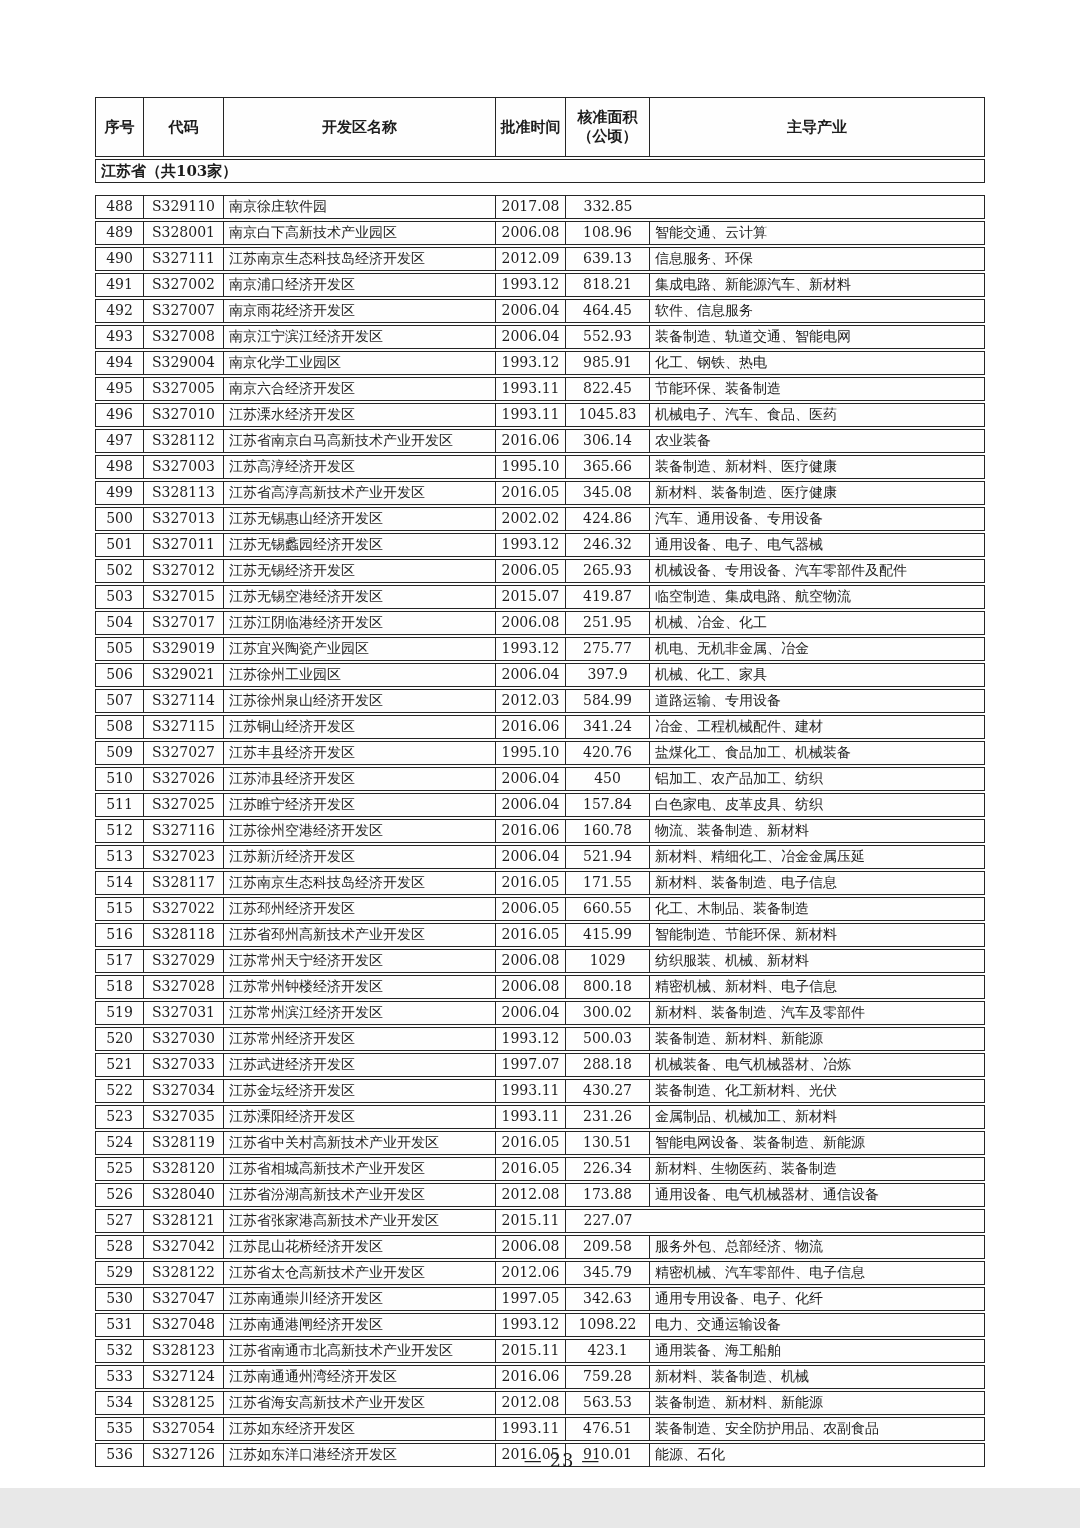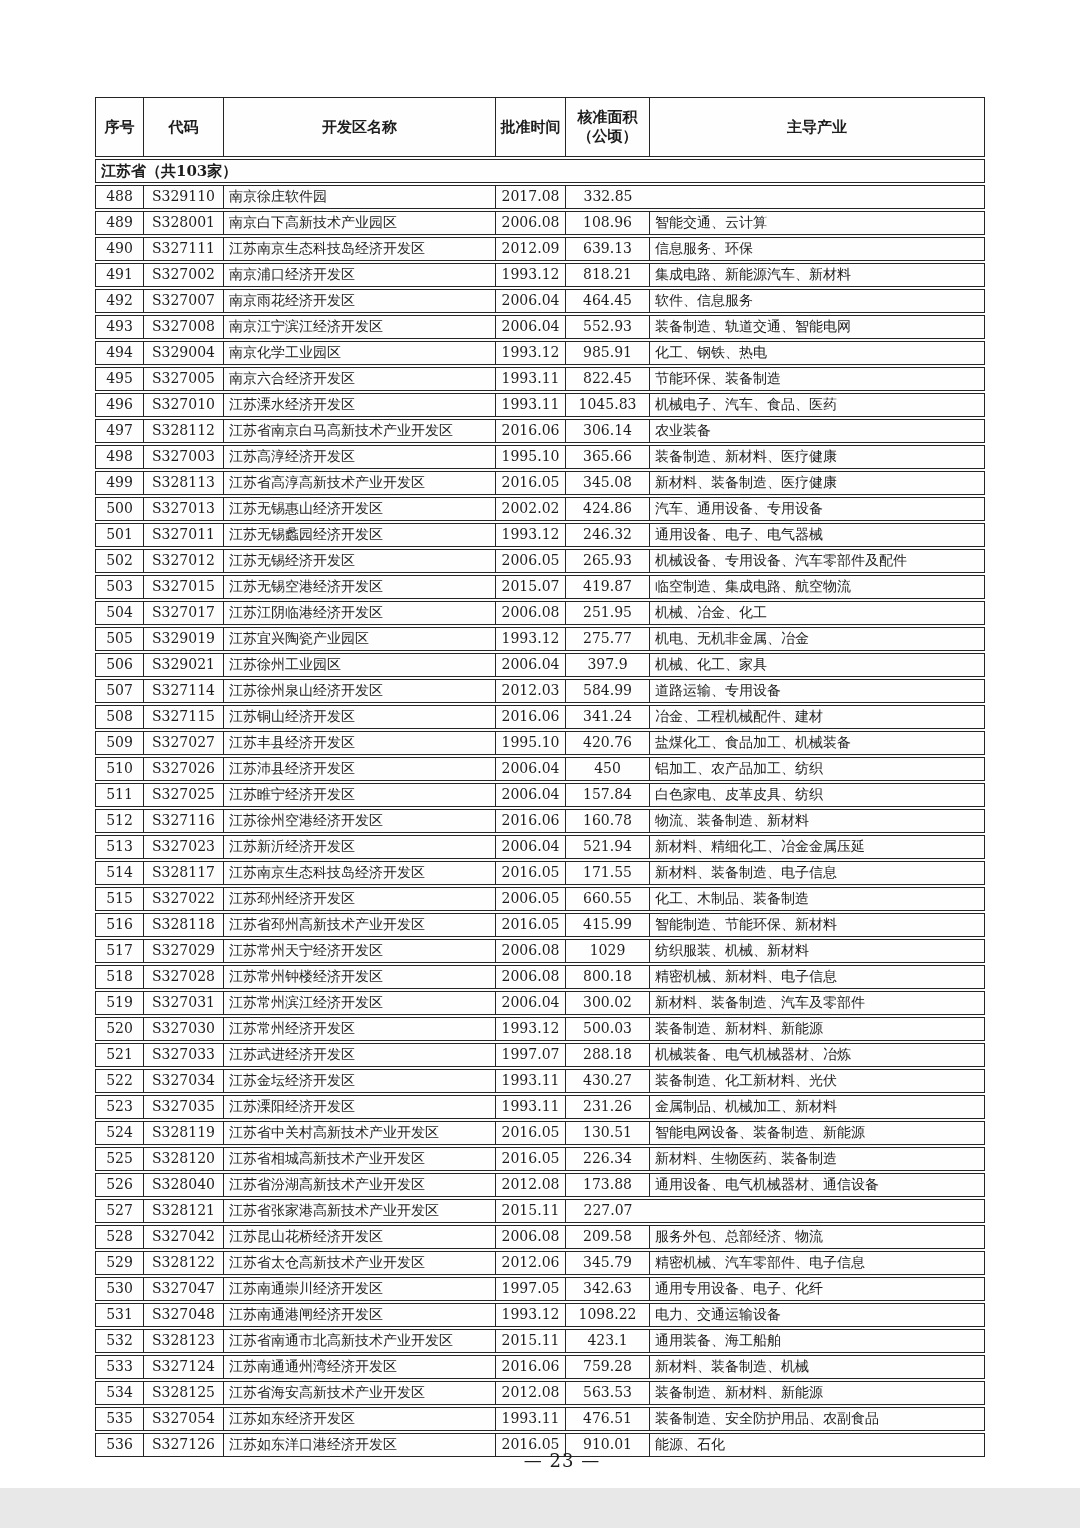--- a/index.html
+++ b/index.html
@@ -27,21 +27,21 @@
     background: #fefefe;
     box-sizing: border-box;
   }
   .header-row { height: 60px; font-weight: bold; }
   .header-row .cell { font-size: 15px; }
   .section-row {
     display: flex;
     align-items: center;
     height: 24px;
     border: 1px solid #252525;
-    margin-bottom: 2px;
+    margin-bottom: 12px;
     background: #fefefe;
     box-sizing: border-box;
     padding-left: 5px;
     font-weight: bold;
     font-size: 15px;
   }
   .data-row { height: 24px; }
   .cell {
     display: flex;
     align-items: center;

